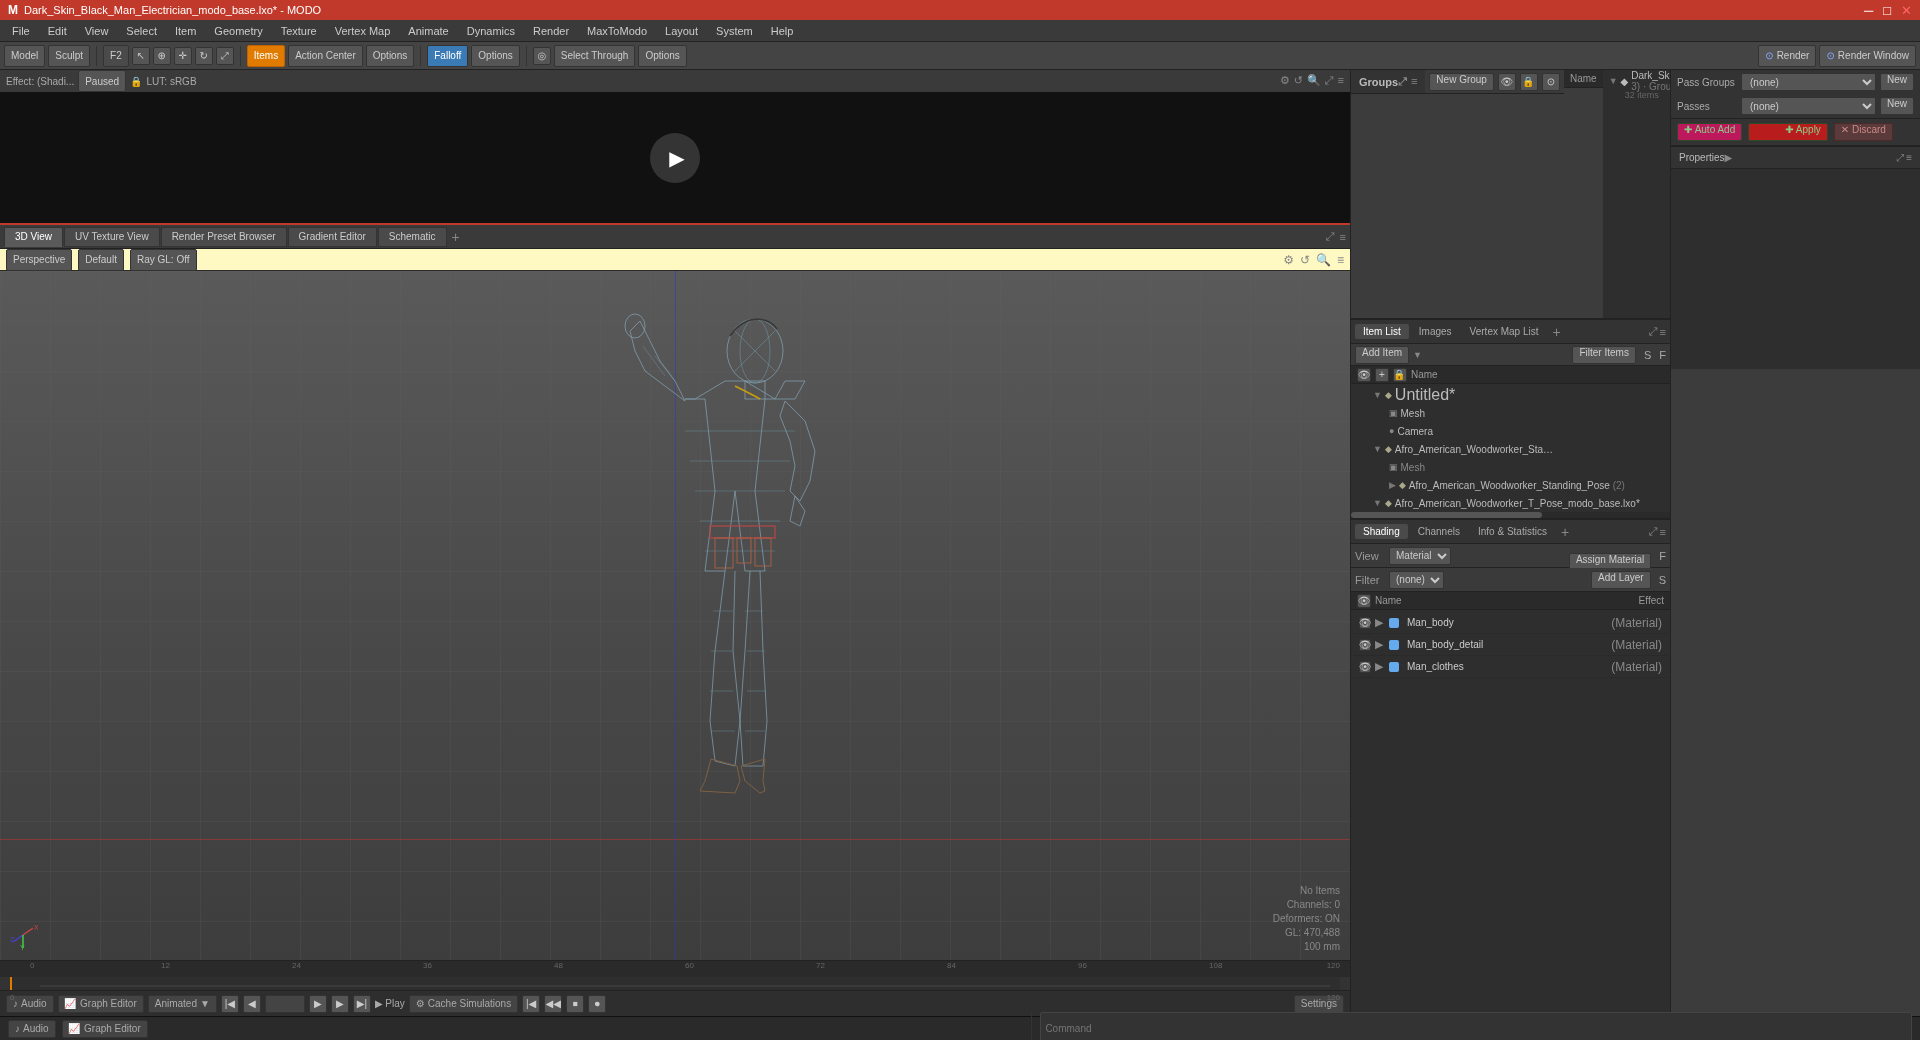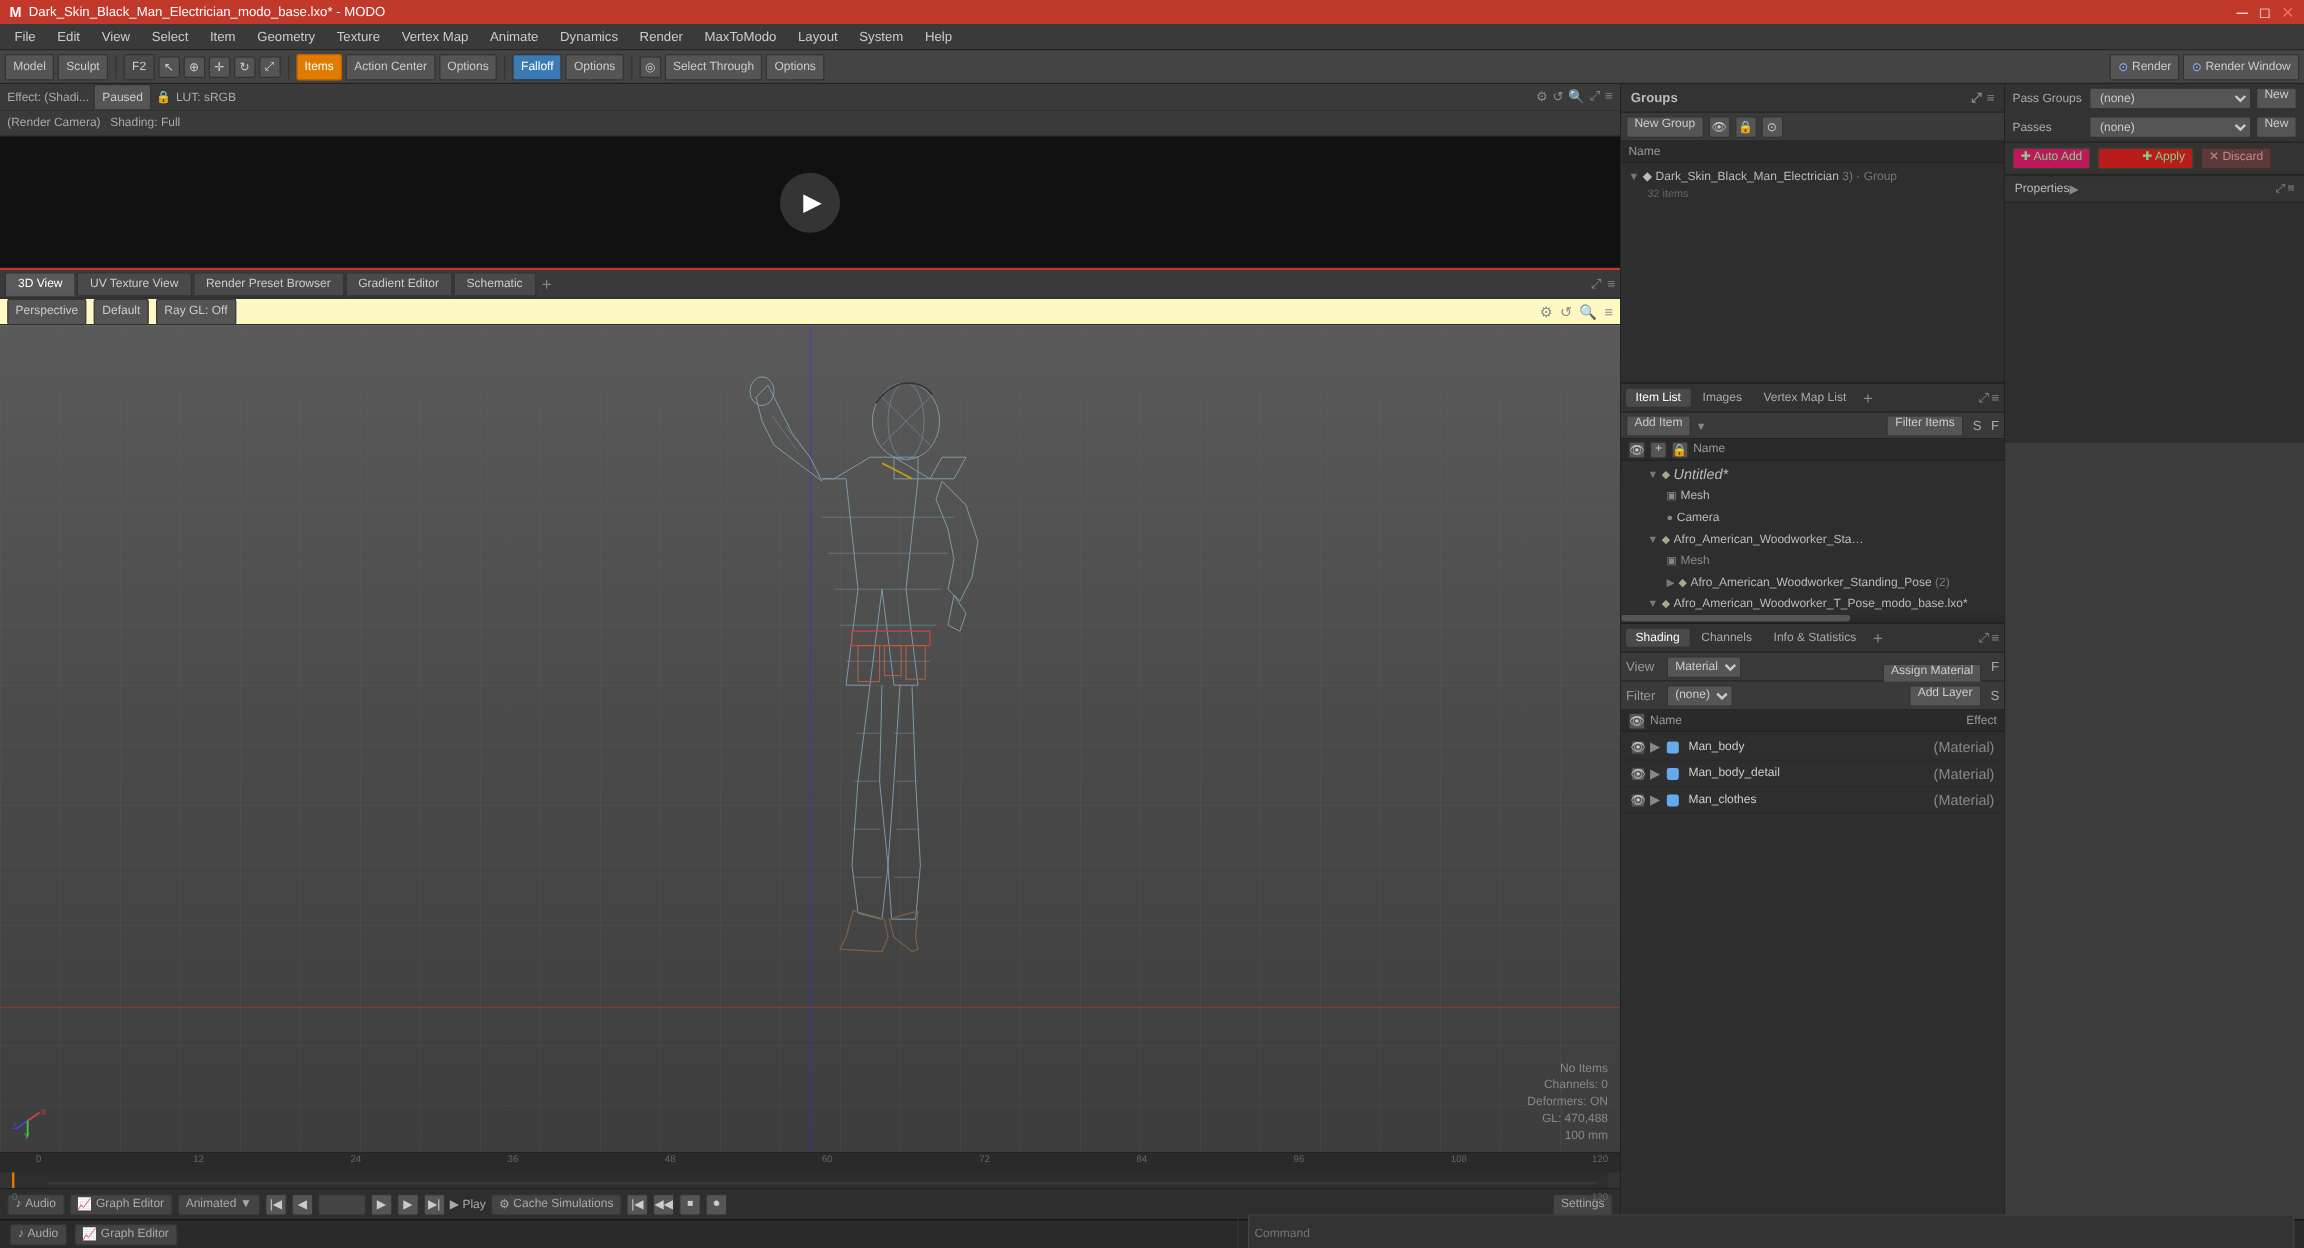--- a/index.html
+++ b/index.html
@@ -143,21 +143,21 @@
     }
 
     
     #right-panel {
       width: 320px; background: #3c3c3c; display: flex; flex-direction: column;
       border-left: 1px solid #222;
     }
 
     
     #groups-panel {
-      height: 250px; background: #3c3c3c; border-bottom: 2px solid #222; display: flex; flex-direction: column;
+      height: 250px; background: #3c3c3c; border-bottom: 2px solid #222; display: flex; 
     }
     .panel-header {
       height: 24px; background: #333; display: flex; align-items: center; justify-content: space-between;
       padding: 0 8px; border-bottom: 1px solid #222; font-size: 11px; color: #bbb; font-weight: bold;
     }
     .panel-toolbar {
       height: 24px; background: #3a3a3a; display: flex; align-items: center; padding: 0 4px; gap: 4px;
       border-bottom: 1px solid #222;
     }
     .panel-content { flex: 1; background: #2e2e2e; overflow-y: auto; padding: 2px; }
@@ -355,24 +355,20 @@
         <span>🔒</span>
         <span>LUT: sRGB</span>
         <div id="render-view-icons">
           <span>⚙</span>
           <span>↺</span>
           <span>🔍</span>
           <span>⤢</span>
           <span>≡</span>
         </div>
       </div>
-      <div style="height:22px; background:#3a3a3a; display:flex; align-items:center; padding:0 6px; gap:8px; font-size:10px; color:#aaa; border-bottom:1px solid #222;">
-        <span>(Render Camera)</span>
-        <span>Shading: Full</span>
-      </div>
       <div id="render-view-content">
         <div class="play-btn"></div>
       </div>
     </div>
 
     <div id="view-tabs">
       <div class="view-tab active">3D View</div>
       <div class="view-tab">UV Texture View</div>
       <div class="view-tab">Render Preset Browser</div>
       <div class="view-tab">Gradient Editor</div>
@@ -615,21 +611,21 @@
         <div class="icon-btn" style="width:14px;height:14px; margin-right:4px;">👁</div>
         <div class="icon-btn" style="width:14px;height:14px; margin-right:4px;">+</div>
         <div class="icon-btn" style="width:14px;height:14px; margin-right:4px;">🔒</div>
         <span>Name</span>
       </div>
       <div class="panel-content">
 
         <div class="tree-item" style="padding-left:20px;">
           <span class="expand">▼</span>
           <span style="color:#aaa88a; font-size:9px;">◆</span>
-          <span style="font-size:12px;font-style:italic;">Untitled*</span>
+          <span style="font-size:16px;">Untitled*</span>
         </div>
         <div class="tree-item" style="padding-left:36px;">
           <span style="color:#888; font-size:9px;">▣</span>
           <span style="font-size:10px;">Mesh</span>
         </div>
         <div class="tree-item" style="padding-left:36px;">
           <span style="color:#888; font-size:9px;">●</span>
           <span style="font-size:10px;">Camera</span>
         </div>
 

